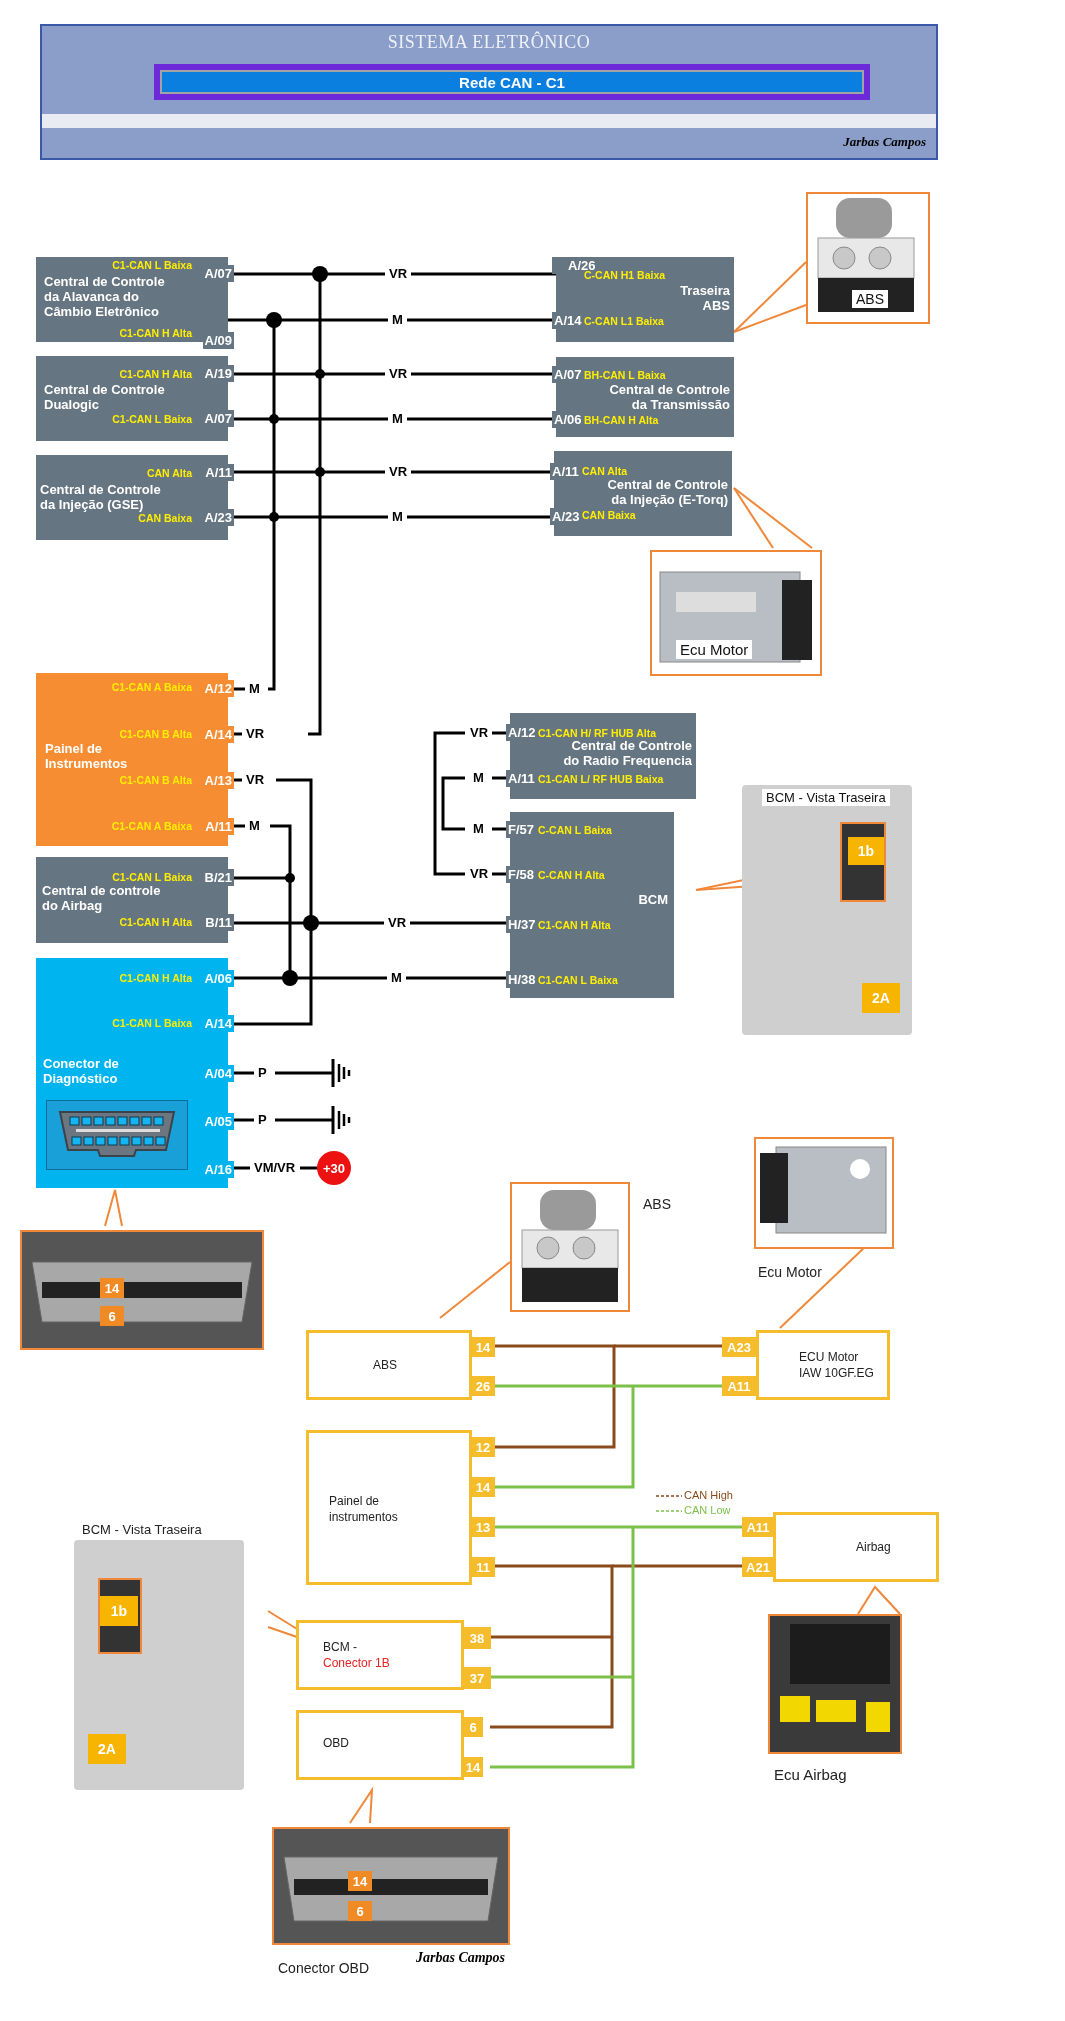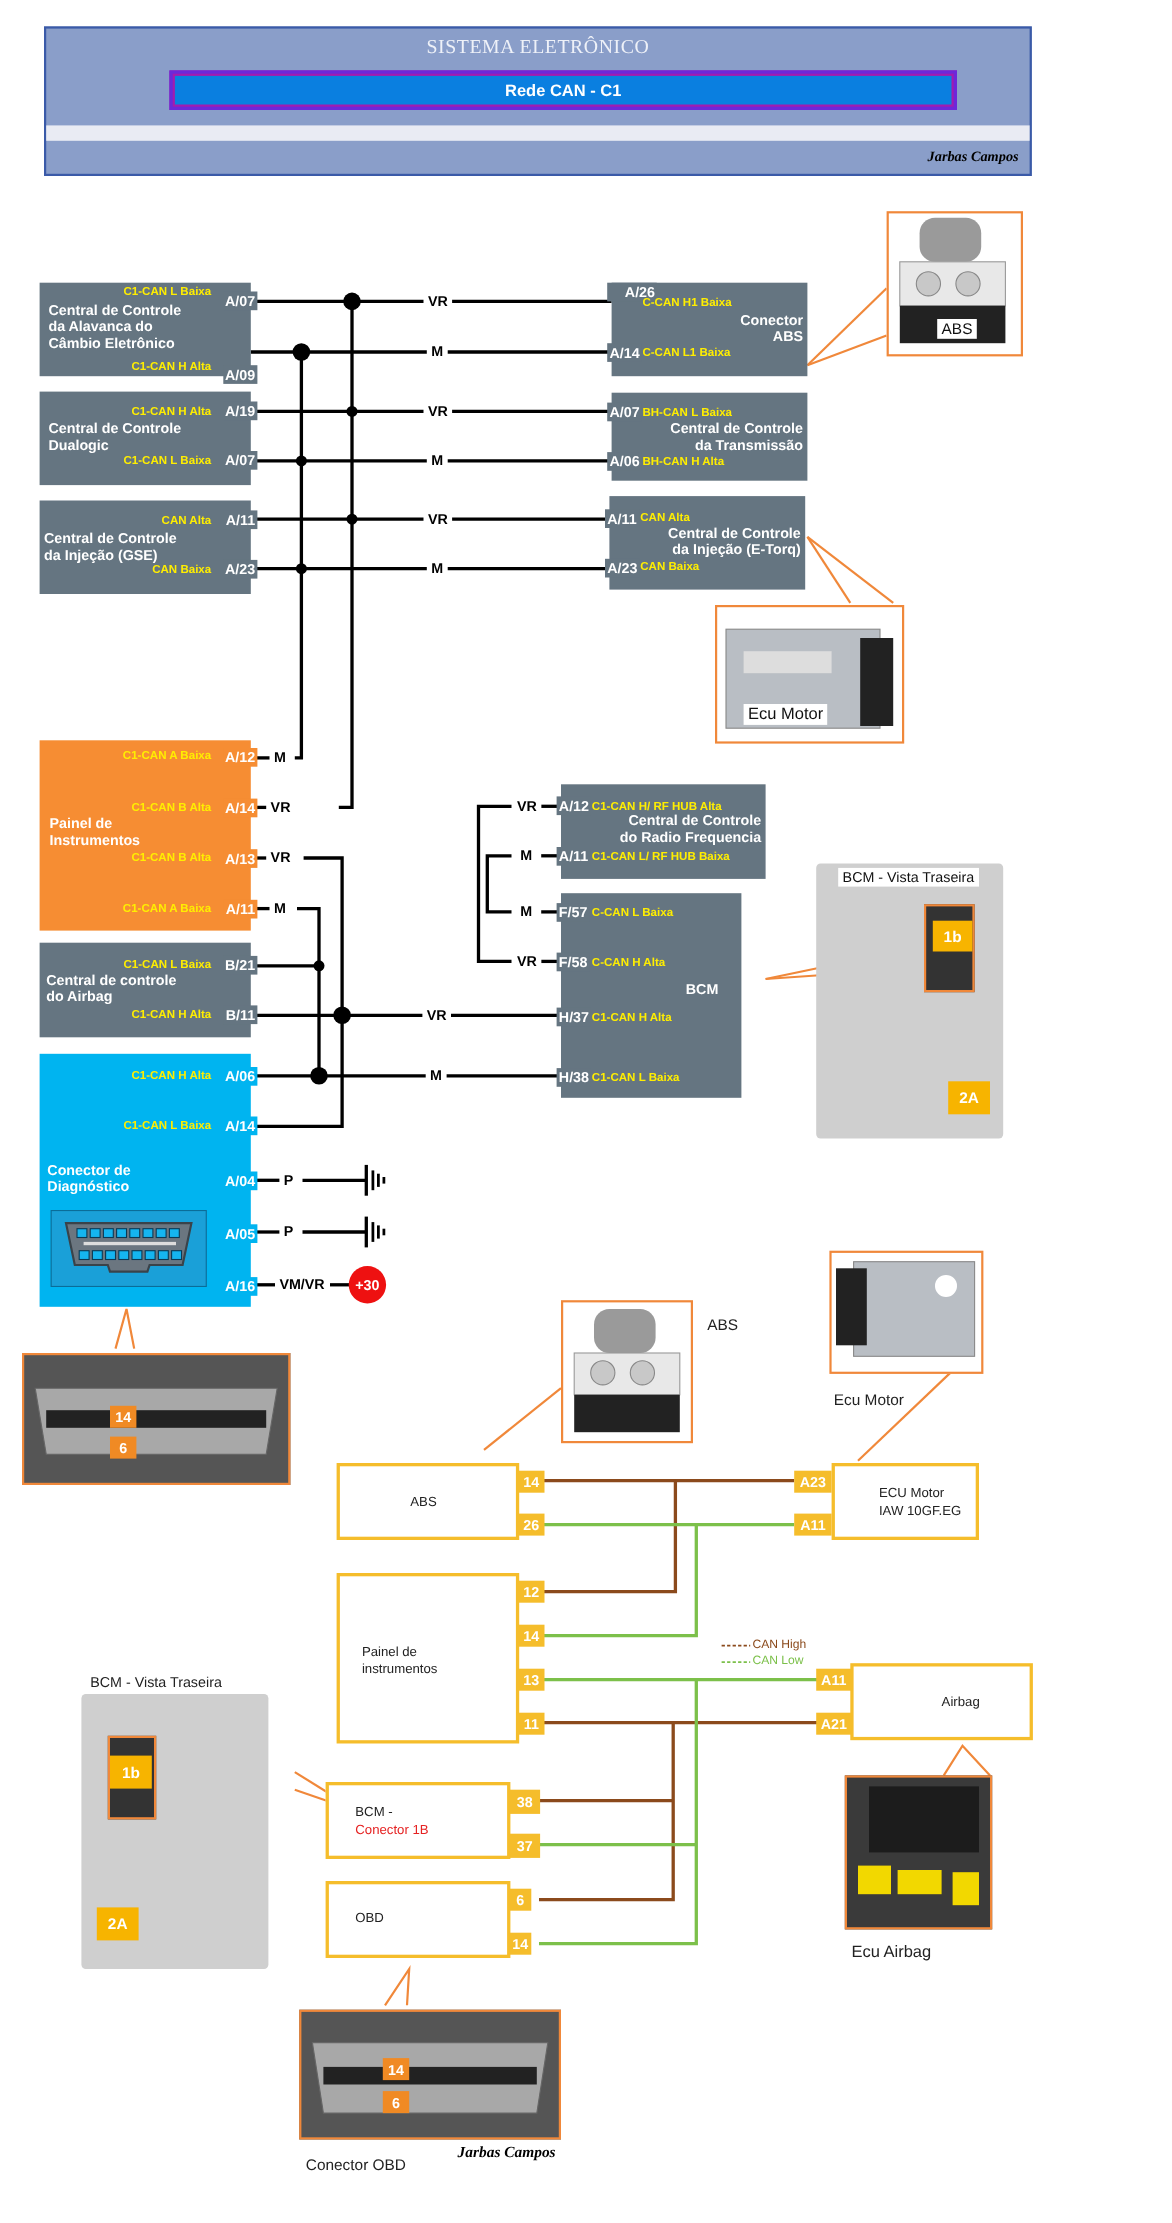--- a/index.html
+++ b/index.html
@@ -1,21 +1,21 @@
 <!DOCTYPE html>
 <html><head>
 <meta charset="utf-8">
 <style>
   * { box-sizing: border-box; margin: 0; padding: 0; }
   body { width: 1065px; height: 2021px; background: #ffffff; position: relative; overflow: hidden; font-family: "Liberation Sans", sans-serif; }
   .abs { position: absolute; }
   
   #header { left: 40px; top: 24px; width: 898px; height: 136px; background: #8a9ec9; border: 2px solid #3a5aa8; }
   #header-title { left: 0; top: 6px; width: 100%; text-align: center; color: #eef1f8; font-family: "Liberation Serif", serif; font-size: 18px; letter-spacing: 0.5px; }
-  #subtitle-frame { left: 112px; top: 38px; width: 716px; height: 36px; background: #a21caf; border: 3px solid #6d28d9; padding: 2px; }
+  #subtitle-frame { left: 112px; top: 38px; width: 716px; height: 36px; background: #a3a3a3; border: 6px solid #6d28d9; padding: 2px; }
   #subtitle { width: 100%; height: 100%; background: #0a7fe0; color: #fff; font-weight: bold; font-size: 15px; display: flex; align-items: center; justify-content: center; }
   #header-band { left: 0; top: 88px; width: 100%; height: 14px; background: #e9ebf3; }
   #header-author { right: 10px; top: 108px; color: #000; font-family: "Liberation Serif", serif; font-style: italic; font-weight: bold; font-size: 13px; }
 
   
   .mod { position: absolute; background: #657581; color: #fff; font-weight: bold; }
   .mod-orange { background: #f68d33; }
   .mod-blue { background: #00b4f0; }
   .mod-name { position: absolute; font-size: 13px; line-height: 15px; color: #fff; font-weight: bold; }
   .sig { position: absolute; font-size: 10.5px; color: #ffee00; font-weight: bold; white-space: nowrap; }
@@ -274,21 +274,21 @@
 <span class="wlabel" style="left:387px;top:971px;">M</span>
 <span class="wlabel" style="left:254px;top:1066px;">P</span>
 <span class="wlabel" style="left:254px;top:1113px;">P</span>
 <span class="wlabel" style="left:250px;top:1161px;">VM/VR</span>
 <div class="plus30" style="left:317px;top:1151px;">+30</div>
 
 <div class="mod" style="left:556px;top:257px;width:178px;height:85px;">
   <div class="pin" style="left:-4px;top:0;padding-left:16px;">A/26</div>
   <div class="sig" style="left:28px;top:12px;">C-CAN H1 Baixa</div>
   <div class="mod-name" style="right:4px;top:26px;text-align:right;">
-    <div>Conector</div>
+    <div>Traseira</div>
     <div>ABS</div>
   </div>
   <div class="pin" style="left:-4px;top:55px;">A/14</div>
   <div class="sig" style="left:28px;top:58px;">C-CAN L1 Baixa</div>
 </div>
 
 <div class="mod" style="left:556px;top:357px;width:178px;height:80px;">
   <div class="pin" style="left:-4px;top:9px;">A/07</div>
   <div class="sig" style="left:28px;top:12px;">BH-CAN L Baixa</div>
   <div class="mod-name" style="right:4px;top:25px;text-align:right;">
@@ -319,21 +319,21 @@
   </div>
   <div class="pin" style="left:-4px;top:57px;">A/11</div>
   <div class="sig" style="left:28px;top:60px;">C1-CAN L/ RF HUB Baixa</div>
 </div>
 
 <div class="mod" style="left:510px;top:812px;width:164px;height:186px;">
   <div class="pin" style="left:-4px;top:9px;">F/57</div>
   <div class="sig" style="left:28px;top:12px;">C-CAN L Baixa</div>
   <div class="pin" style="left:-4px;top:54px;">F/58</div>
   <div class="sig" style="left:28px;top:57px;">C-CAN H Alta</div>
-  <div class="mod-name" style="right:21px;top:80px;text-align:right;">BCM</div>
+  <div class="mod-name" style="right:6px;top:80px;text-align:right;">BCM</div>
   <div class="pin" style="left:-4px;top:104px;">H/37</div>
   <div class="sig" style="left:28px;top:107px;">C1-CAN H Alta</div>
   <div class="pin" style="left:-4px;top:159px;">H/38</div>
   <div class="sig" style="left:28px;top:162px;">C1-CAN L Baixa</div>
 </div>
 
 <span class="wlabel" style="left:466px;top:726px;">VR</span>
 <span class="wlabel" style="left:469px;top:771px;">M</span>
 <span class="wlabel" style="left:469px;top:822px;">M</span>
 <span class="wlabel" style="left:466px;top:867px;">VR</span>

